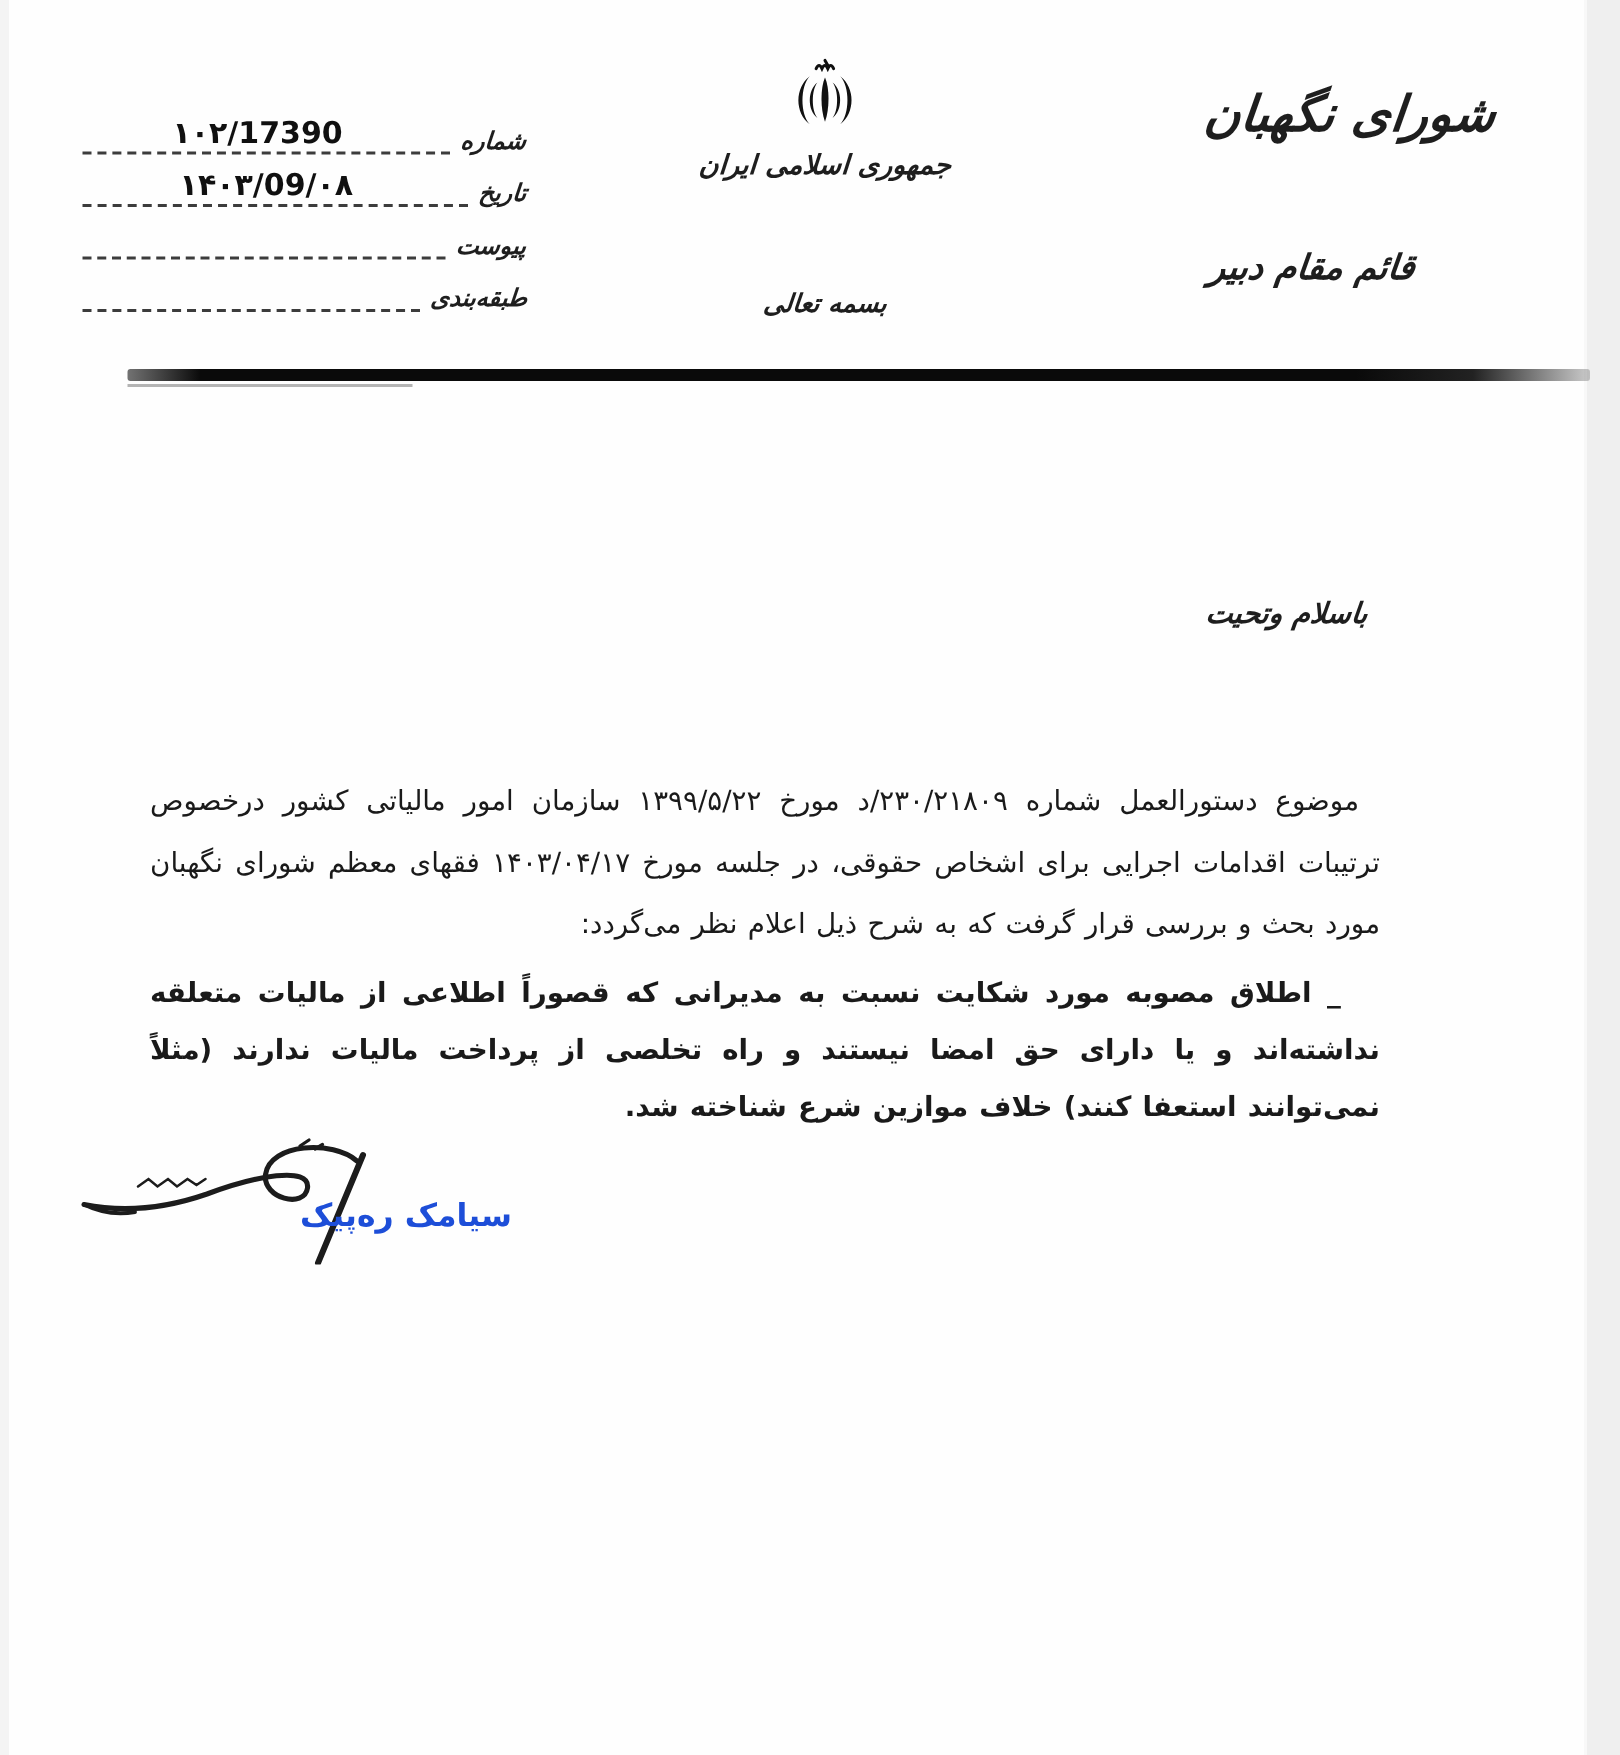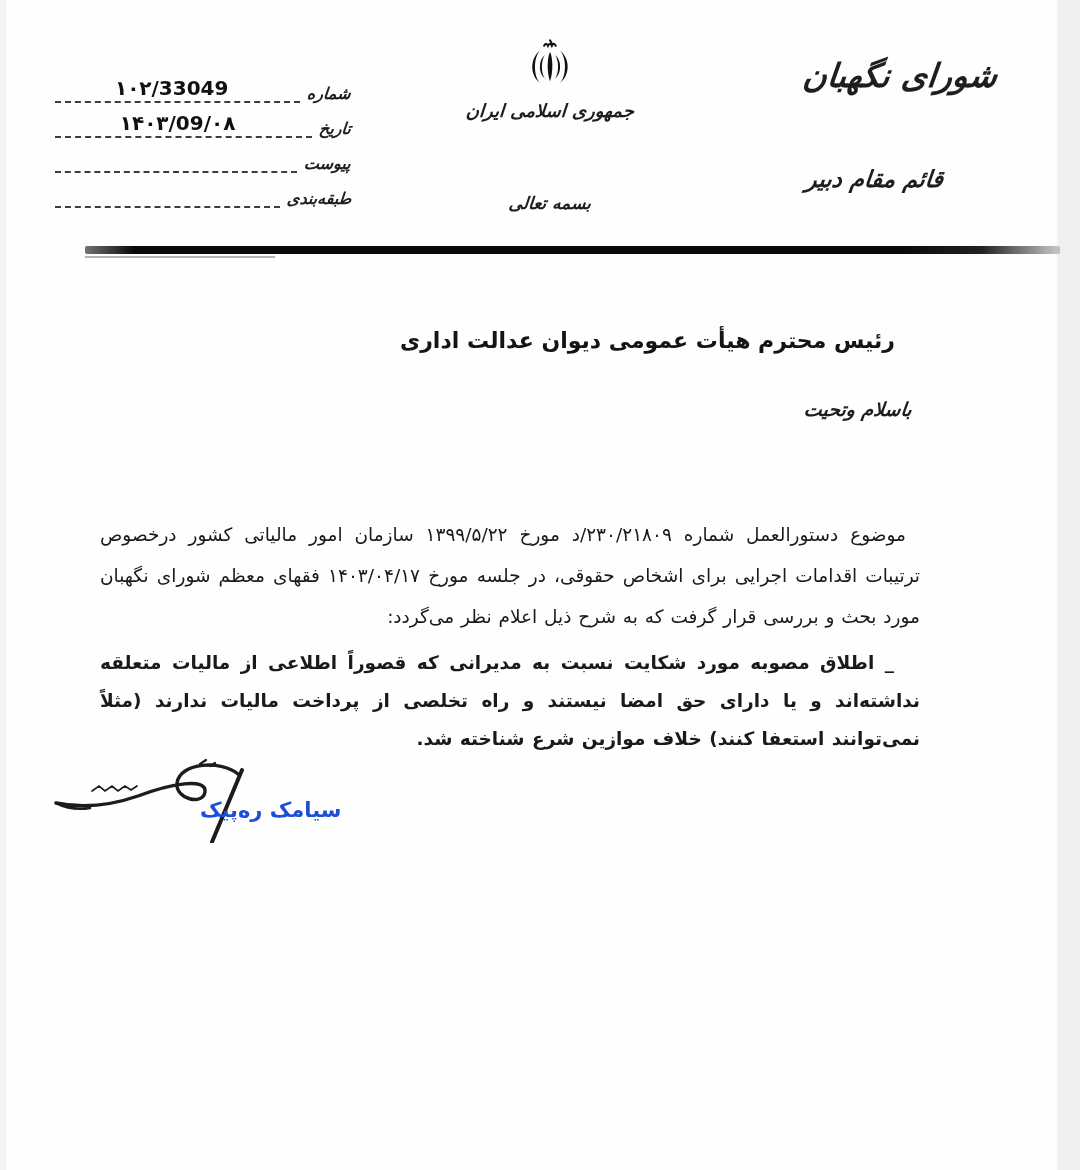--- a/index.html
+++ b/index.html
@@ -65,21 +65,21 @@
 
 <div class="page">
 
   <div class="scan-edge-left"></div>
   <div class="scan-edge-right"></div>
 
   <div class="fields">
     <div class="field-row">
       <span class="field-label">شماره</span>
       <span class="field-line">
-        <span class="field-value">۱۰۲/33049</span>
+        <span class="field-value">۱۰۲/17390</span>
       </span>
     </div>
     <div class="field-row">
       <span class="field-label">تاریخ</span>
       <span class="field-line">
         <span class="field-value">۱۴۰۳/09/۰۸</span>
       </span>
     </div>
     <div class="field-row">
       <span class="field-label">پیوست</span>
@@ -111,21 +111,20 @@
     </svg>
     <div class="republic-title">جمهوری اسلامی ایران</div>
   </div>
   <div class="bismillah">بسمه تعالی</div>
 
   <div class="org-title">شورای نگهبان</div>
   <div class="org-subtitle">قائم مقام دبیر</div>
 
   <div class="divider-rule"></div>
 
-  <div class="addressee">رئیس محترم هیأت عمومی دیوان عدالت اداری</div>
   <div class="salutation">باسلام وتحیت</div>
   <div class="body-par">موضوع دستورالعمل شماره ۲۳۰/۲۱۸۰۹/د مورخ ۱۳۹۹/۵/۲۲ سازمان امور مالیاتی کشور درخصوص ترتیبات اقدامات اجرایی برای اشخاص حقوقی، در جلسه مورخ ۱۴۰۳/۰۴/۱۷ فقهای معظم شورای نگهبان مورد بحث و بررسی قرار گرفت که به شرح ذیل اعلام نظر می‌گردد:</div>
   <div class="ruling-par">_ اطلاق مصوبه مورد شکایت نسبت به مدیرانی که قصوراً اطلاعی از مالیات متعلقه نداشته‌اند و یا دارای حق امضا نیستند و راه تخلصی از پرداخت مالیات ندارند (مثلاً نمی‌توانند استعفا کنند) خلاف موازین شرع شناخته شد.</div>
 
   <div class="sig-block">
     <svg class="sig-svg" viewBox="0 0 310 85">
       <g fill="none" stroke="#1c1c1c" stroke-linecap="round">
         <path d="M160 84 L190 12" stroke-width="4"></path>
         <path d="M186 16 C170 2 128 4 125 25 C123 41 151 48 153 34 C155 19 118 26 86 38 C60 47 33 51 4 45" stroke-width="3.4"></path>
         <path d="M4 45 C14 50 26 52 38 50" stroke-width="2.6"></path>

